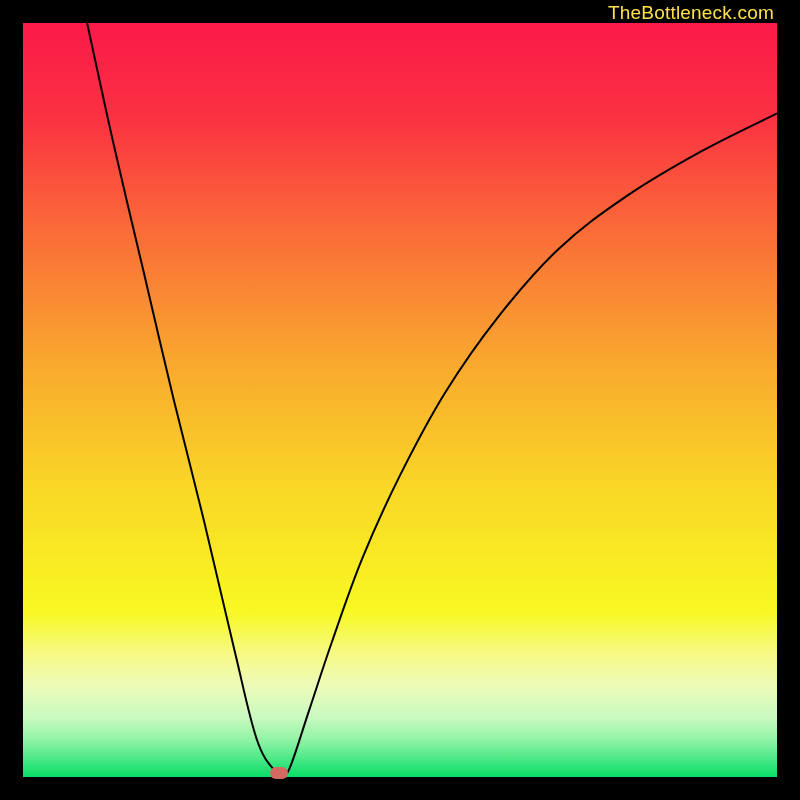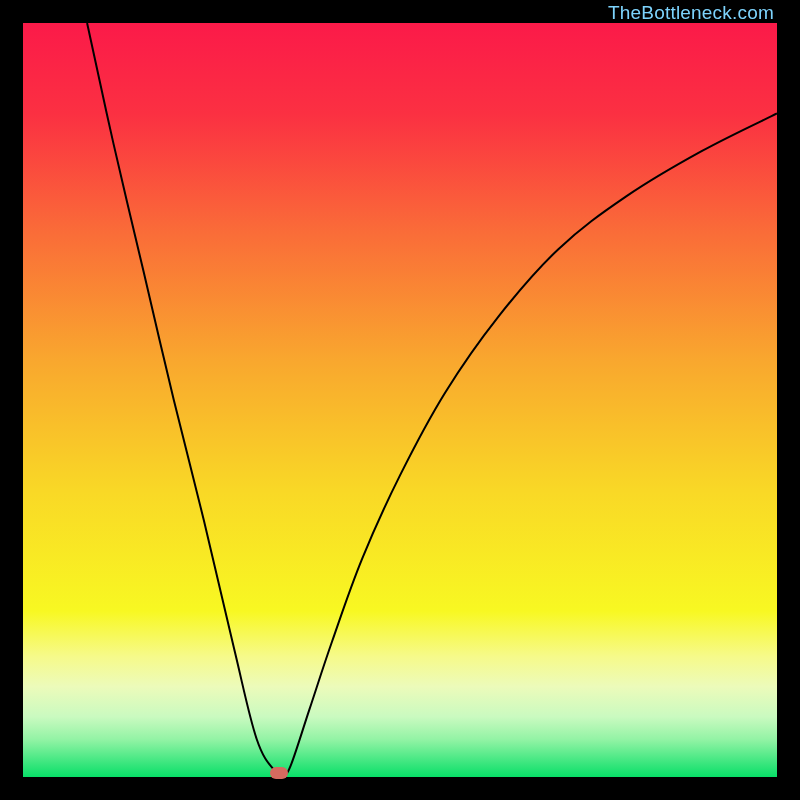--- a/index.html
+++ b/index.html
@@ -30,21 +30,21 @@
     position: absolute;
     left: 0;
     top: 0;
     width: 754px;
     height: 754px;
   }
   .watermark {
     position: absolute;
     top: 2px;
     right: 26px;
-    color: #7dd3fc;
+    color: #fde047;
     font-size: 19px;
     letter-spacing: 0.2px;
     font-weight: 500;
   }
   .marker {
     position: absolute;
     width: 18px;
     height: 12px;
     border-radius: 6px;
     background: #d46a5f;

